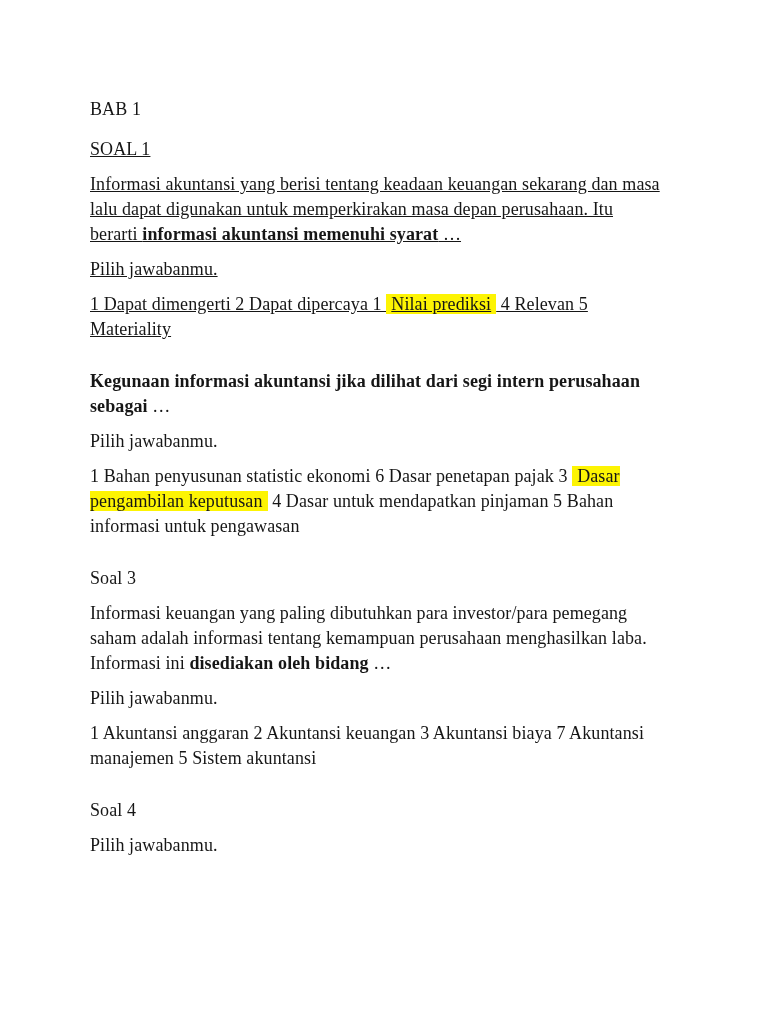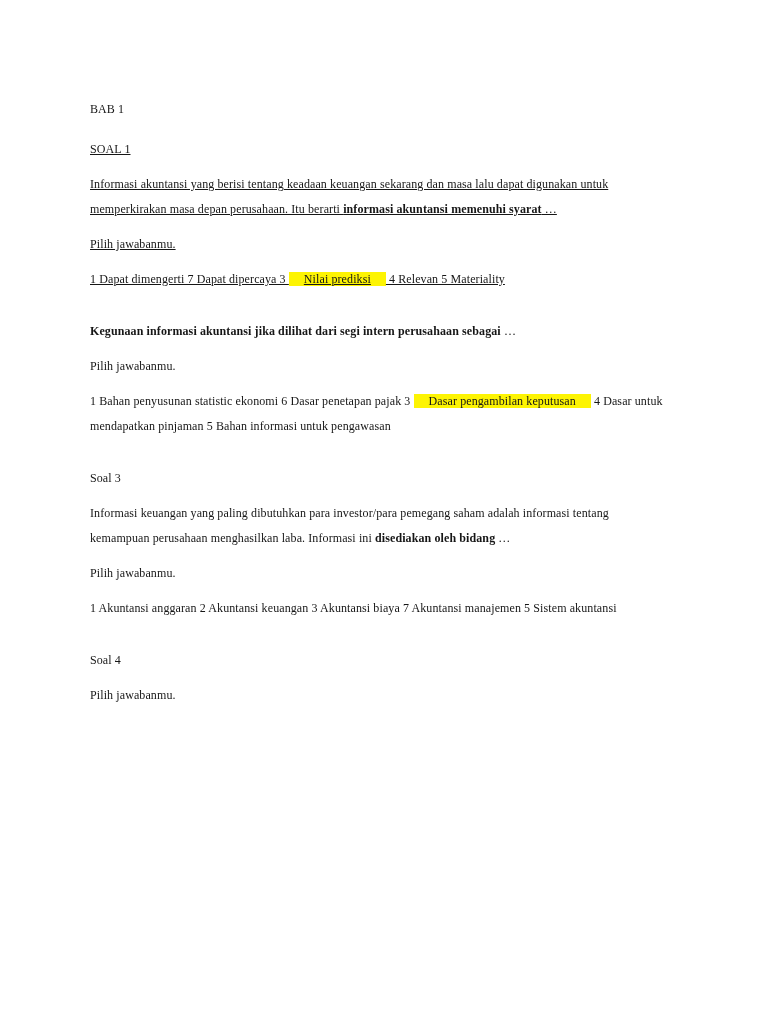--- a/index.html
+++ b/index.html
@@ -21,54 +21,54 @@
     width: 768px;
     height: 1024px;
     background: #ffffff;
   }
   .content {
     box-sizing: border-box;
     padding: 97px 88px 0 90px;
   }
   .line {
     margin: 0 16px 10px 0;
-    font-size: 12px;
+    font-size: 18px;
     line-height: 25px;
     letter-spacing: 0.1px;
   }
   .chapter-title {
     margin-bottom: 15px;
   }
   .question {
     margin-top: 27px;
   }
   .question:first-of-type {
     margin-top: 0;
     text-decoration: underline;
   }
   .bold {
     font-weight: bold;
   }
   .hl {
     background: var(--hl, #fff500);
-    padding: 0 15px;
+    padding: 0 5px;
   }
 </style>
 </head>
 <body>
 
 <div class="page">
   <div class="content">
     <p class="line chapter-title">BAB 1</p>
     <div>
   <section class="question">
     <p class="line">SOAL 1</p>
     <p class="line"><span>Informasi akuntansi yang berisi tentang keadaan keuangan sekarang dan masa lalu dapat digunakan untuk memperkirakan masa depan perusahaan. Itu berarti </span><span class="bold">informasi akuntansi memenuhi syarat</span><span> …</span></p>
     <p class="line">Pilih jawabanmu.</p>
-    <p class="line"><span>1 Dapat dimengerti 7 Dapat dipercaya 3 </span><span class="hl">Nilai prediksi</span><span> 4 Relevan 5 Materiality</span></p>
+    <p class="line"><span>1 Dapat dimengerti 2 Dapat dipercaya 1 </span><span class="hl">Nilai prediksi</span><span> 4 Relevan 5 Materiality</span></p>
   </section>
 
   <section class="question">
     <p class="line"><span class="bold">Kegunaan informasi akuntansi jika dilihat dari segi intern perusahaan sebagai </span><span>…</span></p>
     <p class="line">Pilih jawabanmu.</p>
     <p class="line"><span>1 Bahan penyusunan statistic ekonomi 6 Dasar penetapan pajak 3 </span><span class="hl">Dasar pengambilan keputusan</span><span> 4 Dasar untuk mendapatkan pinjaman 5 Bahan informasi untuk pengawasan</span></p>
   </section>
 
   <section class="question">
     <p class="line">Soal 3</p>

